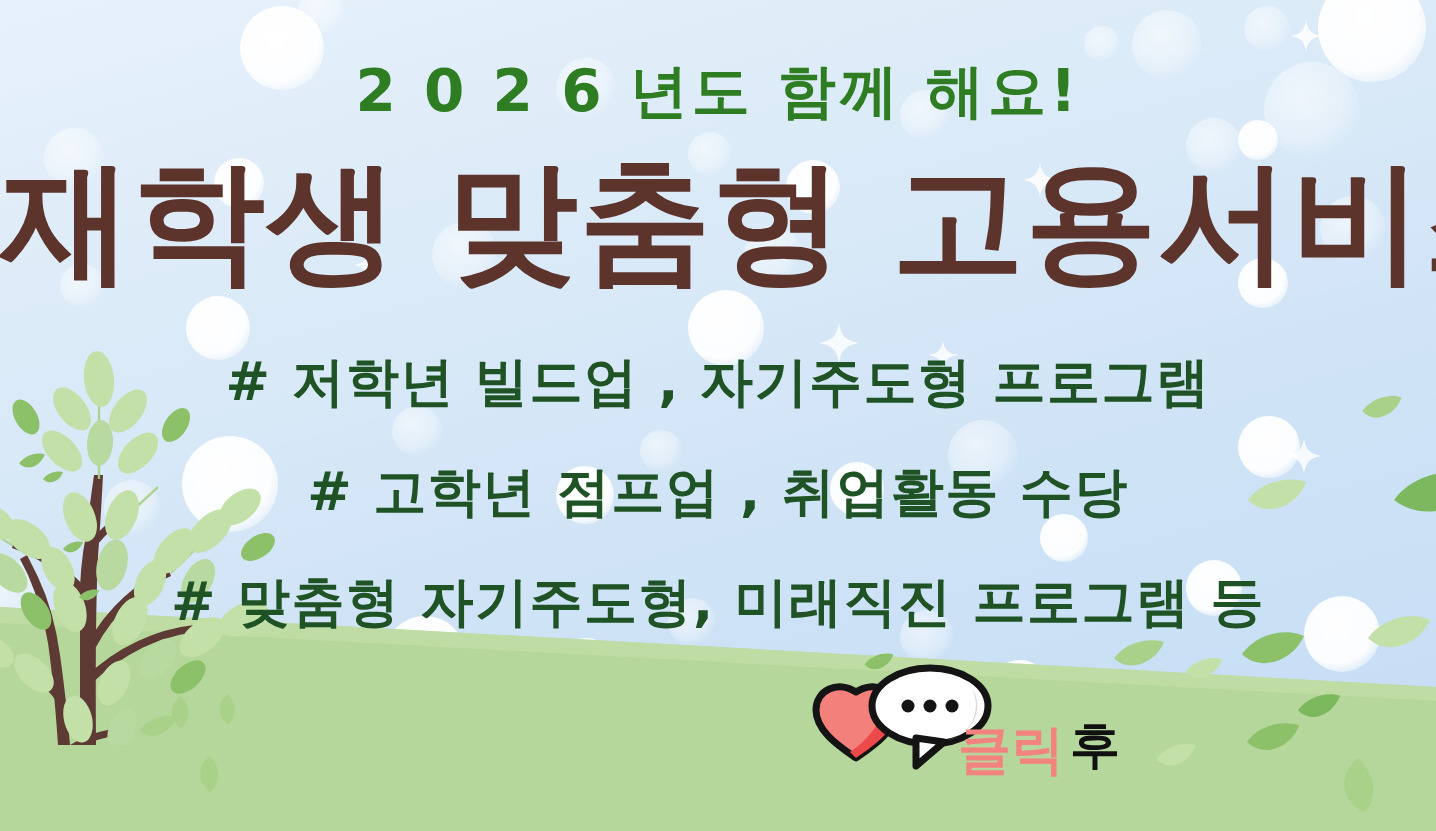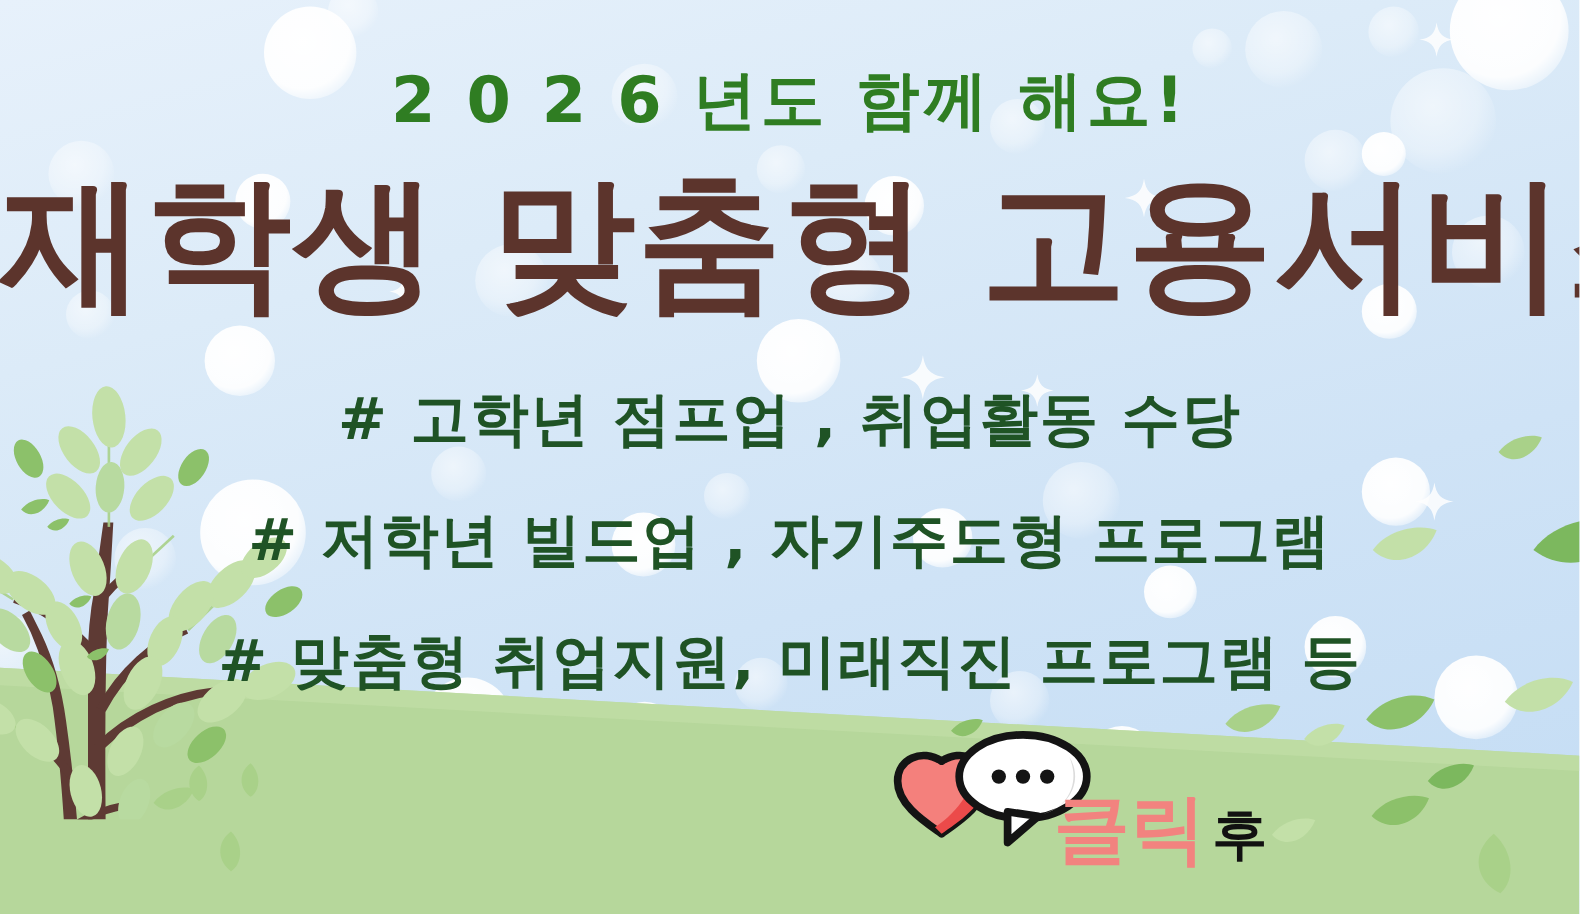--- a/index.html
+++ b/index.html
@@ -149,21 +149,21 @@
     top: 58px;
     display: flex;
     align-items: flex-end;
     gap: 6px;
     font-family: "DejaVu Sans", "Liberation Sans", sans-serif;
     font-weight: 700;
     line-height: 1;
     white-space: nowrap;
   }
   .cta-click {
-    font-size: 69px;
+    font-size: 53px;
     color: #f2837f;
   }
   .cta-hu {
     font-size: 50px;
     color: #111111;
     padding-bottom: 6px;
   }
   .cta-join {
     font-size: 80px;
     color: #6274c4;
@@ -369,23 +369,23 @@
     <svg class="leaf" style="left:78px; top:588px;" width="22" height="16" viewBox="0 0 46 32" aria-hidden="true">
         <path d="M2 18 C14 2 36 0 44 4 C36 24 14 32 2 18 Z" fill="#8cc16a"></path>
       </svg>
   </div>
 
   <div class="text-stack">
     <div class="eyebrow">2 0 2 6 년도  함께  해요!</div>
     <div class="headline">재학생 맞춤형 고용서비스</div>
 
     <div class="bullets">
+      <span class="bullet"># 저학년 빌드업 ,  자기주도형 프로그램</span>
       <span class="bullet"># 고학년 점프업 ,  취업활동 수당</span>
-      <span class="bullet"># 저학년 빌드업 ,  자기주도형 프로그램</span>
-      <span class="bullet"># 맞춤형 취업지원, 미래직진 프로그램 등</span>
+      <span class="bullet"># 맞춤형 자기주도형, 미래직진 프로그램 등</span>
     </div>
   </div>
 
   <div class="cta">
     <svg class="cta-emoji" viewBox="0 0 200 110" aria-hidden="true">
 
       <g>
         <path d="M44 30 C26 18 4 28 4 48 C4 70 30 86 44 96 C58 86 84 70 84 48 C84 28 62 18 44 30 Z" fill="#f4807c" stroke="#141414" stroke-width="7" stroke-linejoin="round"></path>
         <path d="M44 96 C58 86 84 70 84 48 C84 40 80 33 74 29 C76 50 62 74 38 90 Z" fill="#ec4a4a"></path>
       </g>

